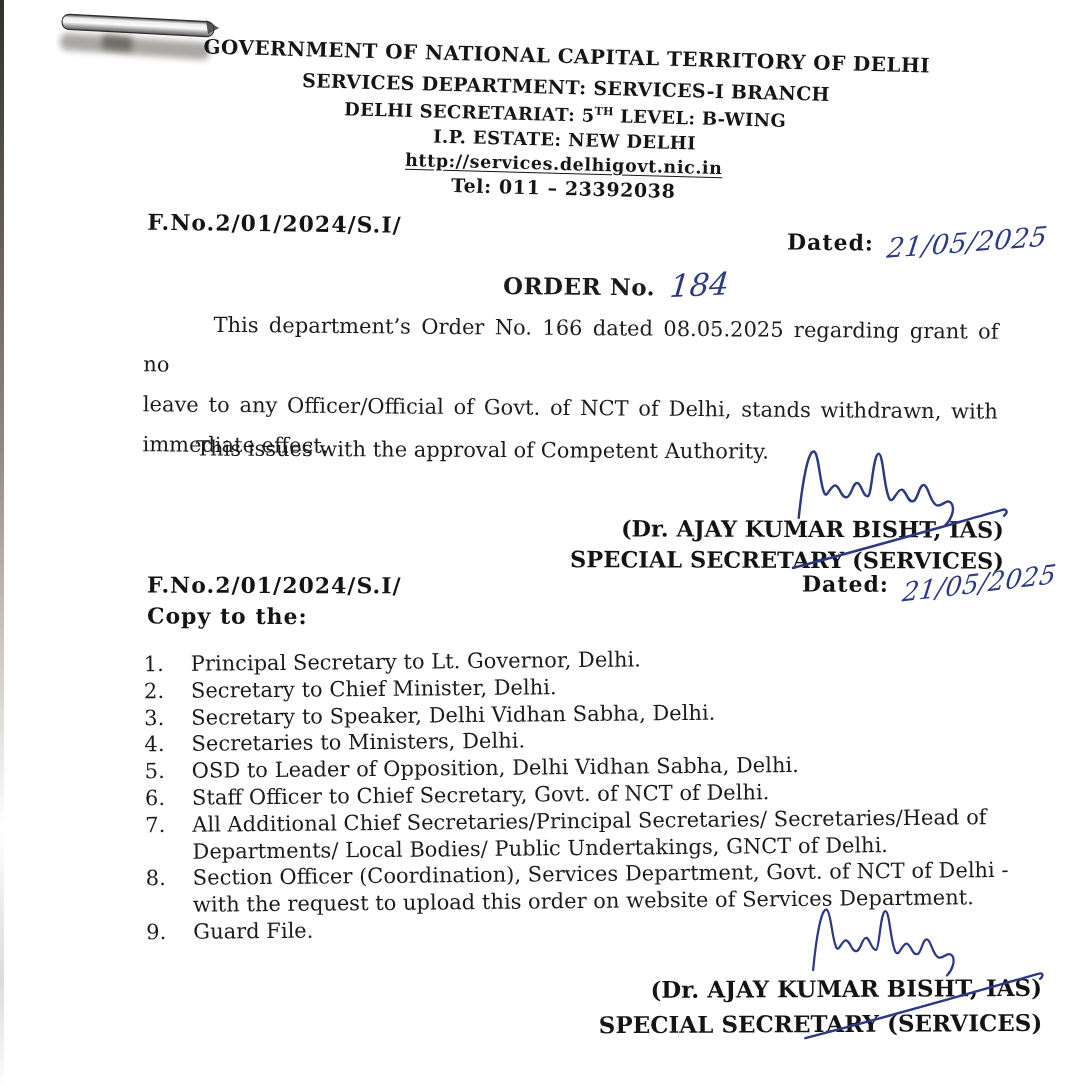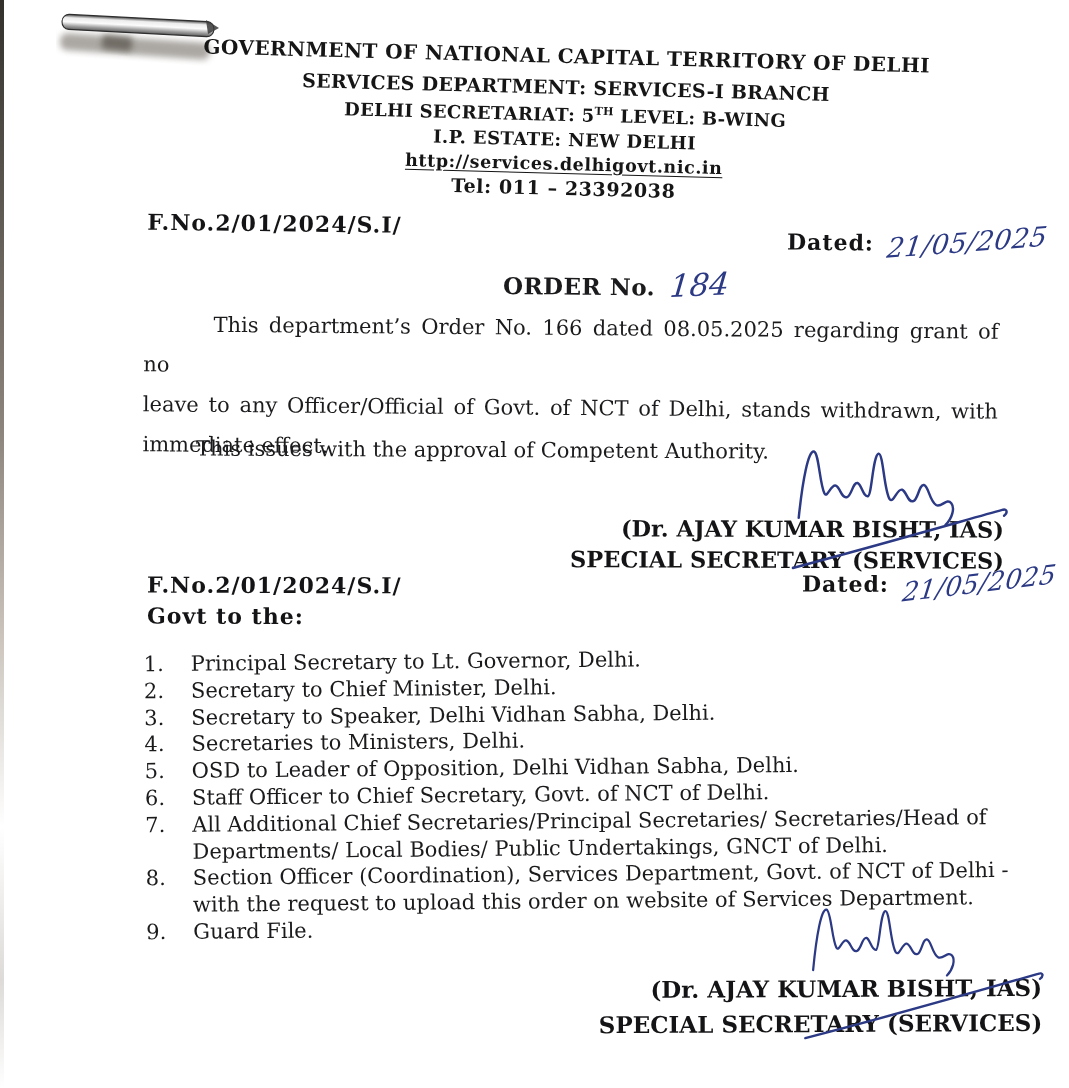--- a/index.html
+++ b/index.html
@@ -133,21 +133,21 @@
     </svg>
     <div class="name">(Dr. AJAY KUMAR BISHT, IAS)</div>
     <div class="desig">SPECIAL SECRETARY (SERVICES)</div>
     <svg class="strike" viewBox="0 0 425 185" width="425" height="185">
       <path d="M 208 132 C 290 110, 372 86, 418 73 C 422 72, 423 76, 419 79" fill="none" stroke="#2c3a85" stroke-width="2.4" stroke-linecap="round"></path>
     </svg>
   </div>
 
   <div class="ref-mid">
     <div class="bold22">F.No.2/01/2024/S.I/</div>
-    <div class="bold22 copy-heading">Govt to the:</div>
+    <div class="bold22 copy-heading">Copy to the:</div>
   </div>
   <div class="dated-mid">
     <span class="bold22">Dated:</span>
     <span class="hand hand-date-mid">21/05/2025</span>
   </div>
 
   <div class="copy-list">
     <div class="citem">
         <span class="cnum">1.</span>
         <span class="ctext">Principal Secretary to Lt. Governor, Delhi.</span>

